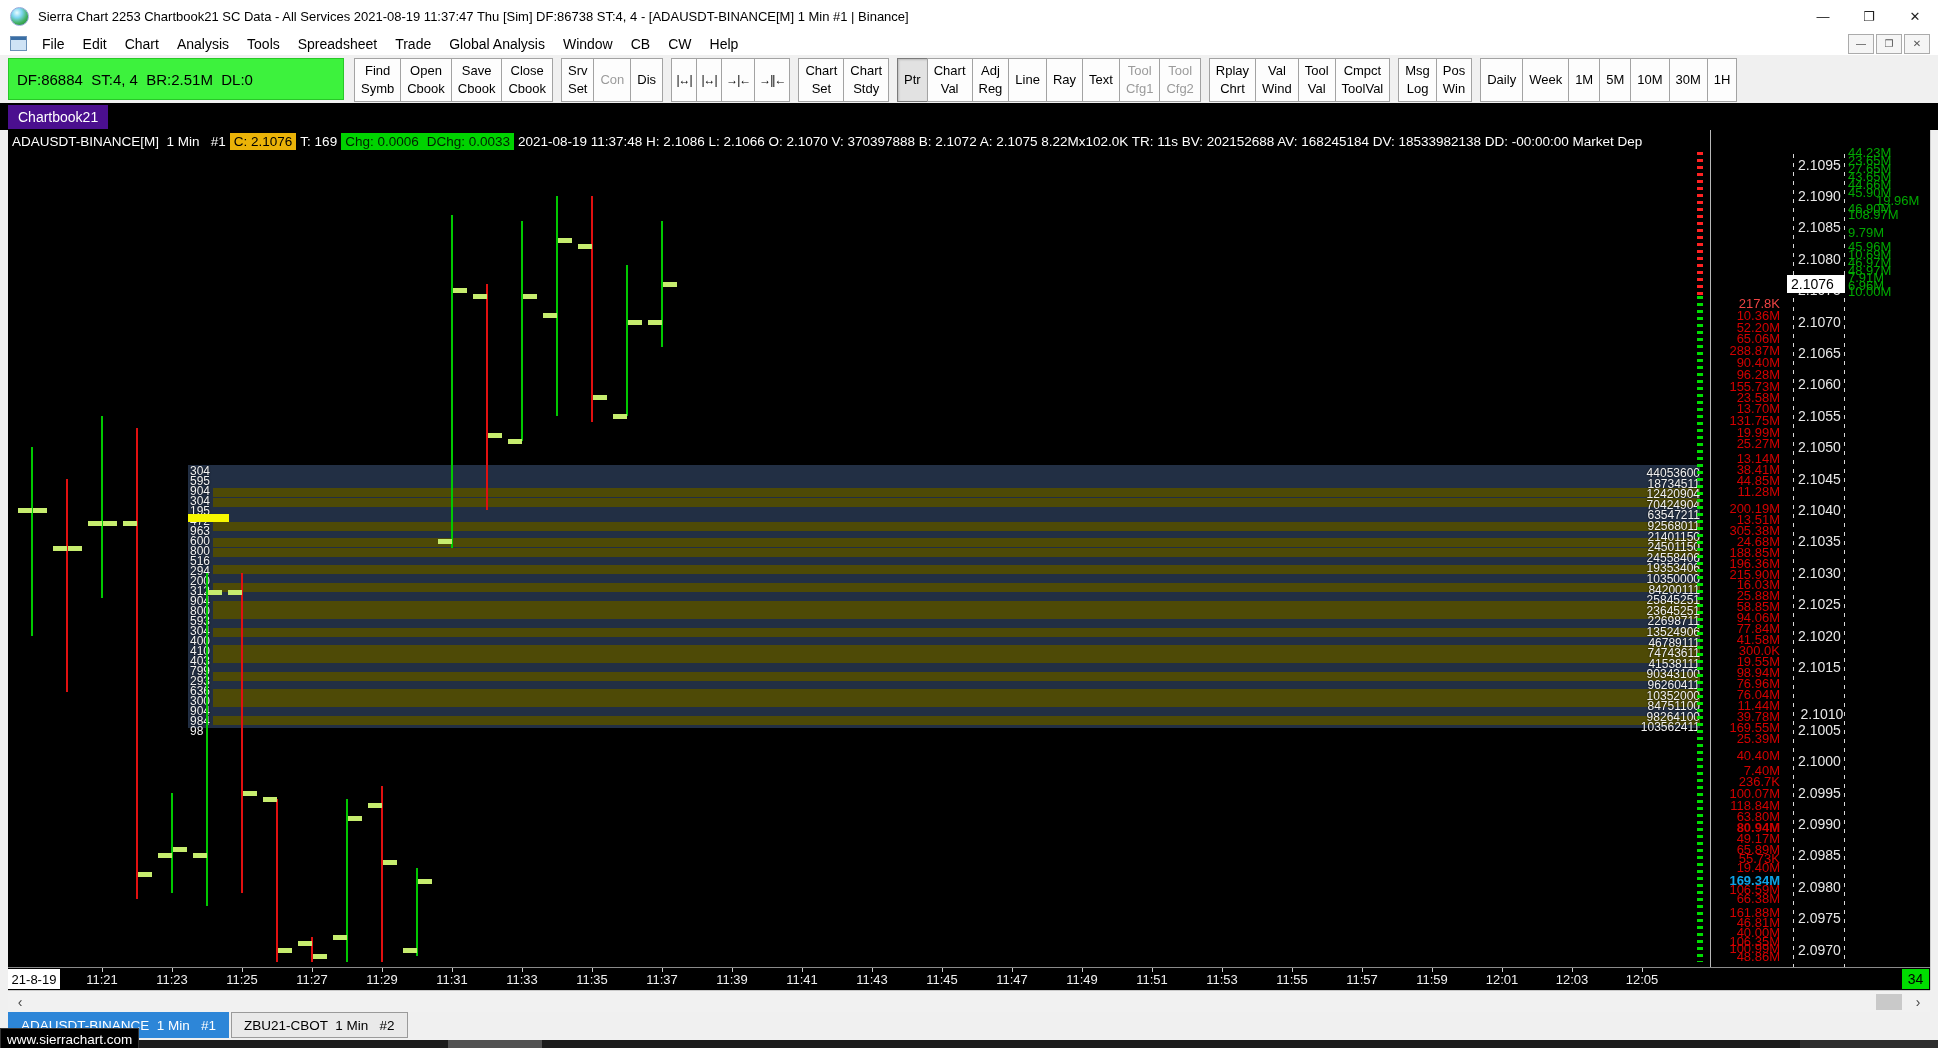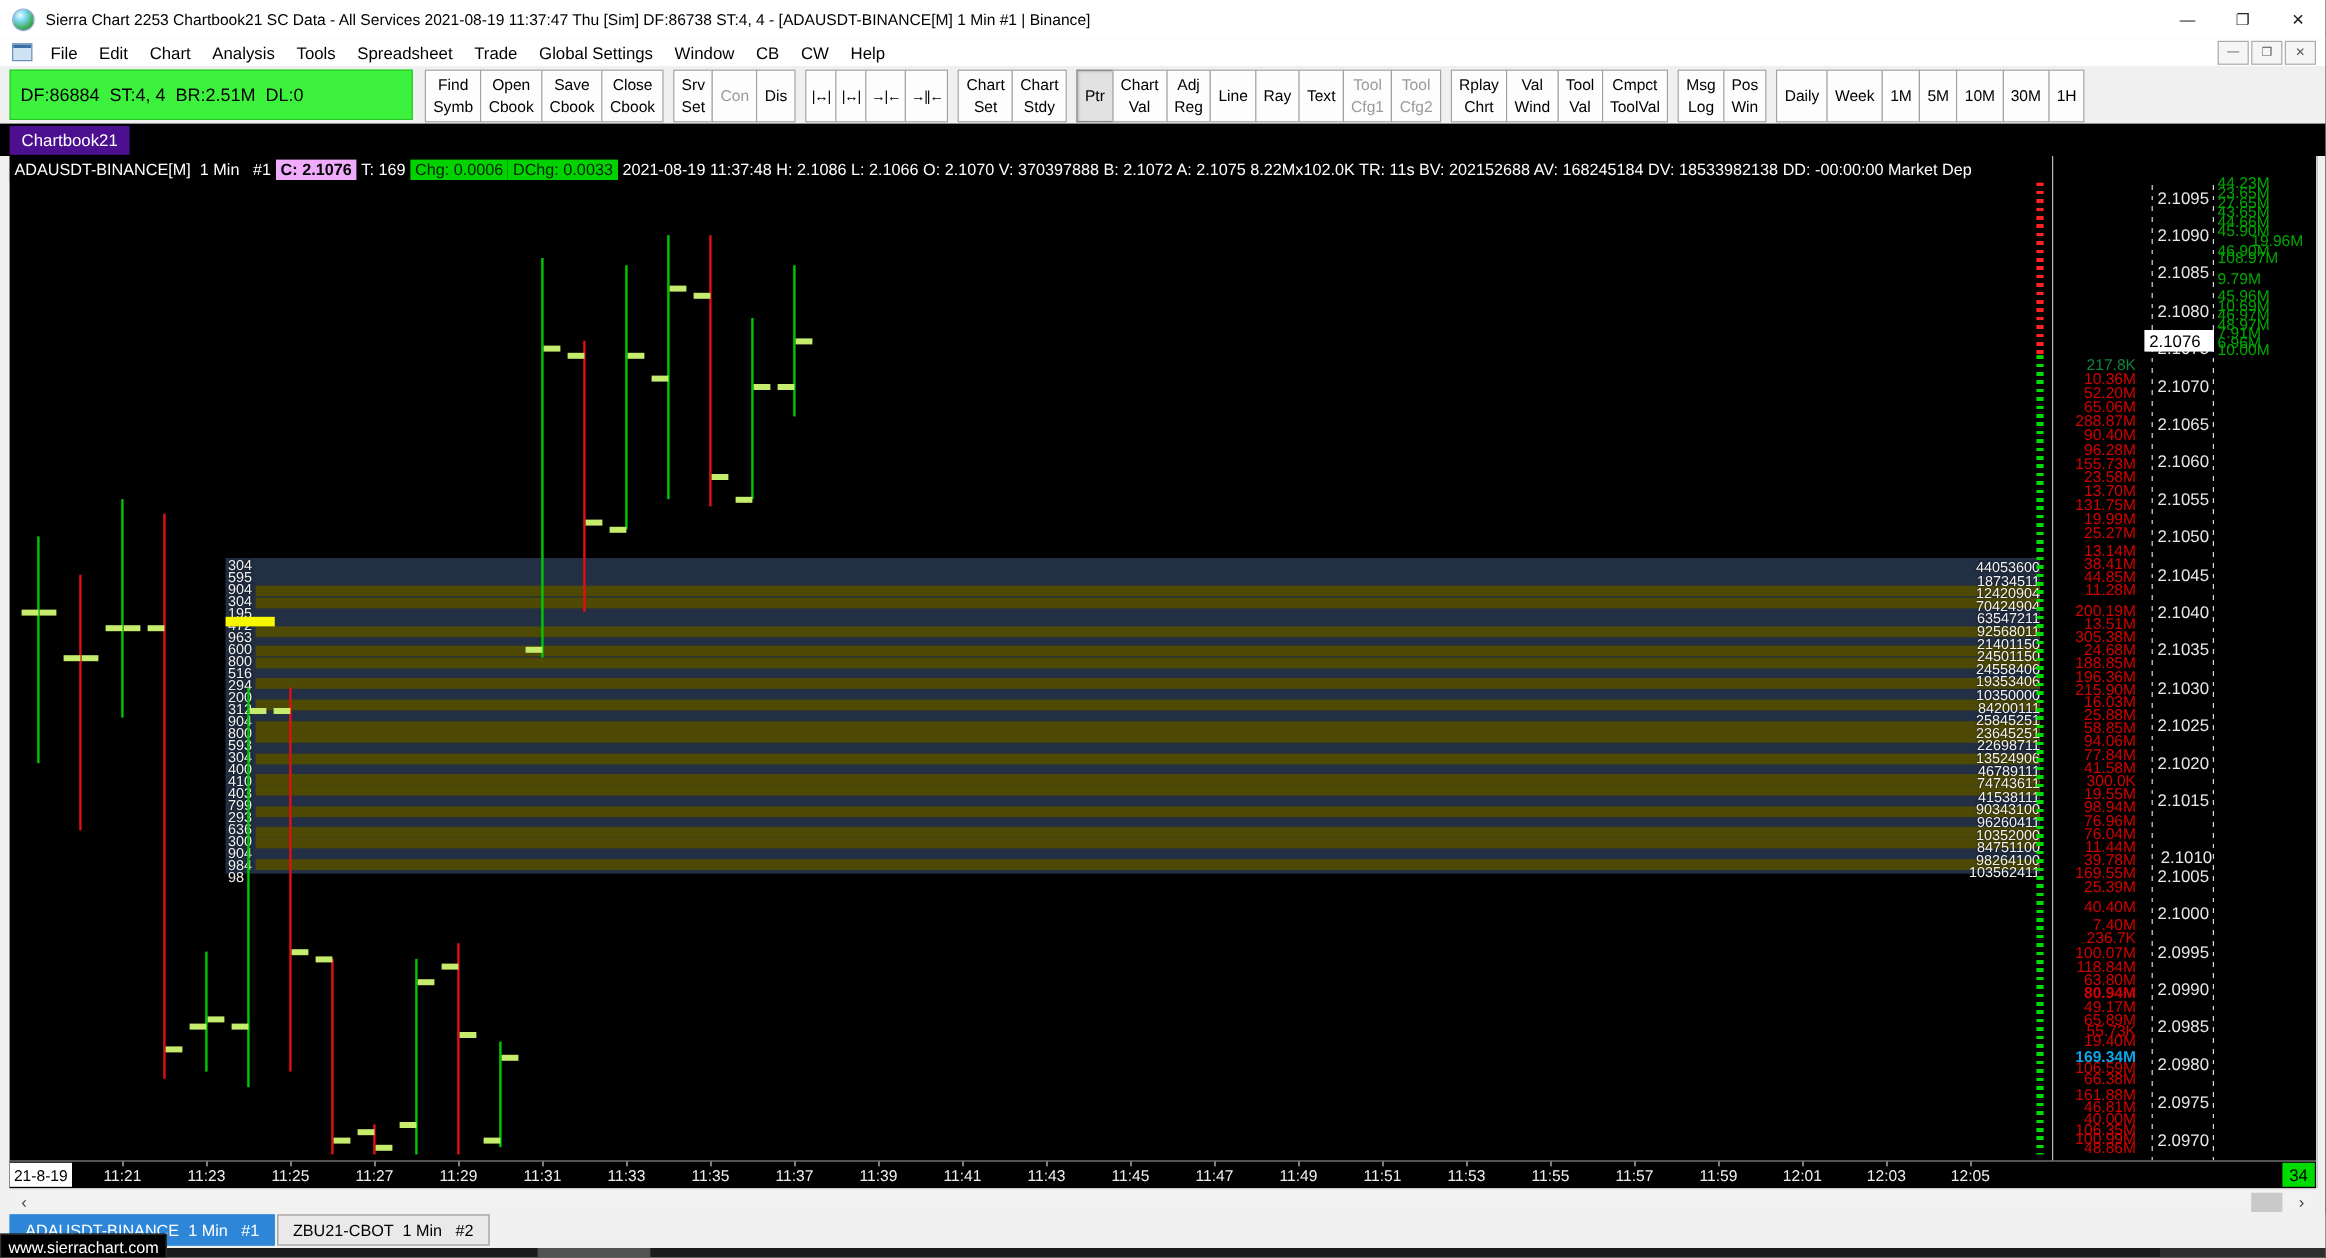--- a/index.html
+++ b/index.html
@@ -41,21 +41,21 @@
   
   #mditabrow{position:absolute;left:0;top:103px;width:1938px;height:27px;background:#000;}
   #chartbook-tab{position:absolute;left:8px;top:2px;height:24px;background:#4b0f8f;color:#fff;
                  font-size:14px;padding:0 10px;display:flex;align-items:center;}
   
   #chart{position:absolute;left:8px;top:130px;width:1922px;height:860px;background:#000;
          overflow:hidden;border-right:1px solid #cfcfcf;}
   #chart-header{position:absolute;left:0;top:0;width:1702px;height:22px;display:flex;
                 align-items:center;z-index:30;overflow:hidden;background:#000;}
   .hseg{font-size:13.5px;padding:1px 4px;color:#fff;white-space:pre;}
-  .hseg.wbox{background:#f0abfc;color:#000;font-weight:bold;}
+  .hseg.wbox{background:#eab308;color:#000;}
   .hseg.gbox{background:#00d300;color:#002200;}
   #plot-right-border{position:absolute;left:1702px;top:0;width:1px;height:860px;background:#b8b8b8;z-index:7;}
   .scale-dash{position:absolute;top:24px;width:1px;height:813px;z-index:5;
               background:repeating-linear-gradient(180deg,#d8d8d8 0 4px,transparent 4px 9px);}
   .price-label{position:absolute;left:1790px;width:48px;font-size:14px;color:#e8e8e8;z-index:10;white-space:nowrap;}
   #cur-price-box{position:absolute;left:1779px;top:145px;width:58px;height:18px;background:#fff;
                  color:#000;font-size:14px;display:flex;align-items:center;padding-left:4px;
                  box-sizing:border-box;z-index:25;}
   .depth-val{position:absolute;font-size:13px;white-space:nowrap;z-index:8;line-height:13px;}
   .marker-dash{position:absolute;left:1689px;width:6px;z-index:6;}
@@ -110,21 +110,21 @@
   <div id="menubar">
     <div class="doc-icon"></div>
     <div id="menu-items">
         <div class="menu-item">File</div>
         <div class="menu-item">Edit</div>
         <div class="menu-item">Chart</div>
         <div class="menu-item">Analysis</div>
         <div class="menu-item">Tools</div>
         <div class="menu-item">Spreadsheet</div>
         <div class="menu-item">Trade</div>
-        <div class="menu-item">Global Settings</div>
+        <div class="menu-item">Global Analysis</div>
         <div class="menu-item">Window</div>
         <div class="menu-item">CB</div>
         <div class="menu-item">CW</div>
         <div class="menu-item">Help</div>
       </div>
     <div class="mdi-btns">
       <div class="mdi-btn">—</div>
       <div class="mdi-btn">❐</div>
       <div class="mdi-btn">✕</div>
     </div>
@@ -438,21 +438,21 @@
       <div class="depth-val" style="left: 1840px; top: 72px; color: rgb(0, 168, 0);">46.90M</div>
       <div class="depth-val" style="left: 1840px; top: 78px; color: rgb(0, 168, 0);">108.97M</div>
       <div class="depth-val" style="left: 1840px; top: 96px; color: rgb(0, 168, 0);">9.79M</div>
       <div class="depth-val" style="left: 1840px; top: 110px; color: rgb(0, 168, 0);">45.96M</div>
       <div class="depth-val" style="left: 1840px; top: 118px; color: rgb(0, 168, 0);">10.69M</div>
       <div class="depth-val" style="left: 1840px; top: 126px; color: rgb(0, 168, 0);">46.97M</div>
       <div class="depth-val" style="left: 1840px; top: 134px; color: rgb(0, 168, 0);">48.97M</div>
       <div class="depth-val" style="left: 1840px; top: 141px; color: rgb(0, 168, 0);">7.91M</div>
       <div class="depth-val" style="left: 1840px; top: 149px; color: rgb(0, 168, 0);">6.96M</div>
       <div class="depth-val" style="left: 1840px; top: 155px; color: rgb(0, 168, 0);">10.00M</div>
-      <div class="depth-val" style="right: 150px; top: 167px; color: #15803d; text-align: center;">217.8K</div>
+      <div class="depth-val" style="right: 150px; top: 167px; color: #ef4444; text-align: center;">217.8K</div>
       <div class="depth-val" style="right: 150px; top: 179px; color: rgb(212, 0, 0);">10.36M</div>
       <div class="depth-val" style="right: 150px; top: 191px; color: rgb(212, 0, 0);">52.20M</div>
       <div class="depth-val" style="right: 150px; top: 202px; color: rgb(212, 0, 0);">65.06M</div>
       <div class="depth-val" style="right: 150px; top: 214px; color: rgb(212, 0, 0);">288.87M</div>
       <div class="depth-val" style="right: 150px; top: 226px; color: rgb(212, 0, 0);">90.40M</div>
       <div class="depth-val" style="right: 150px; top: 238px; color: rgb(212, 0, 0);">96.28M</div>
       <div class="depth-val" style="right: 150px; top: 250px; color: rgb(212, 0, 0);">155.73M</div>
       <div class="depth-val" style="right: 150px; top: 261px; color: rgb(212, 0, 0);">23.58M</div>
       <div class="depth-val" style="right: 150px; top: 272px; color: rgb(212, 0, 0);">13.70M</div>
       <div class="depth-val" style="right: 150px; top: 284px; color: rgb(212, 0, 0);">131.75M</div>

